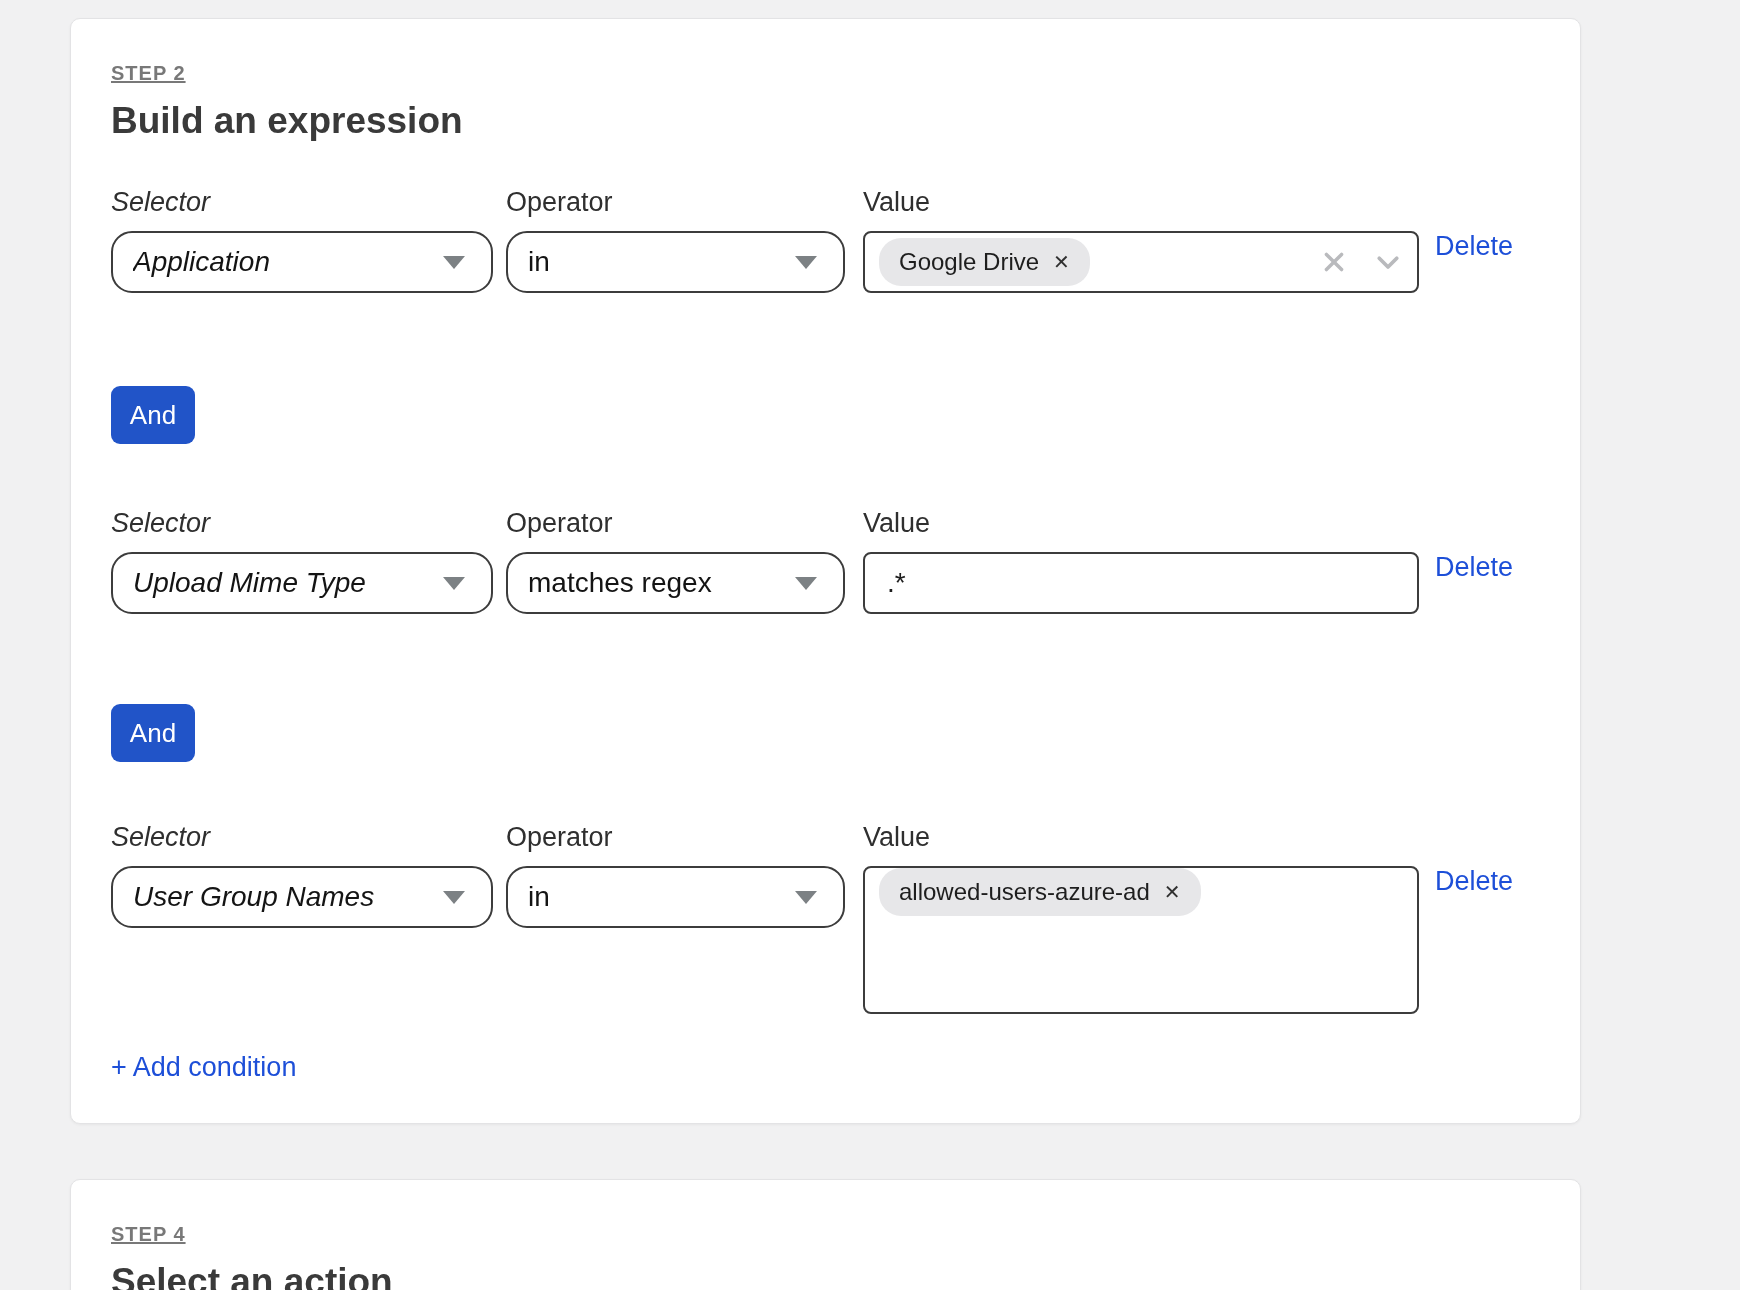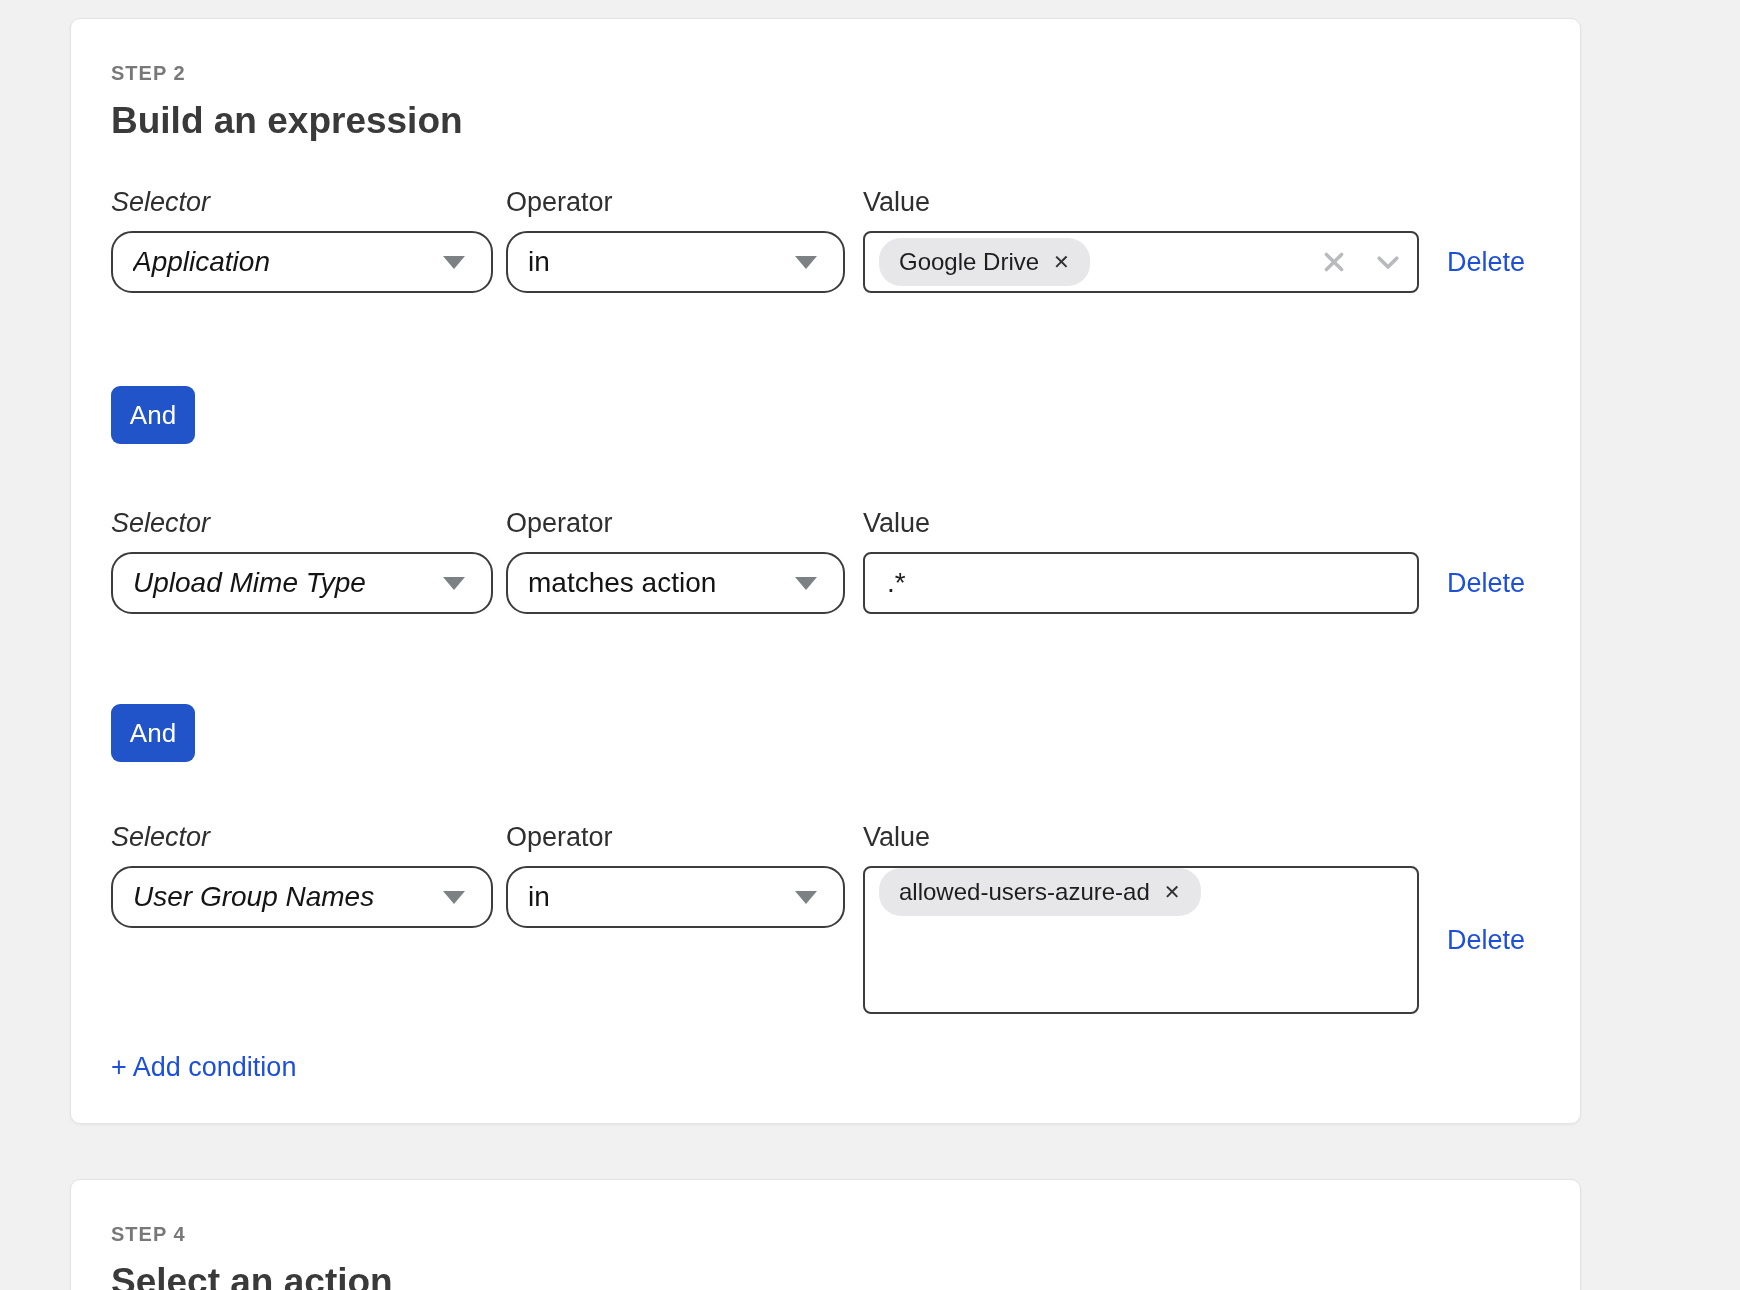--- a/index.html
+++ b/index.html
@@ -17,21 +17,21 @@
     background: #ffffff;
     border: 1px solid #e3e3e5;
     border-radius: 10px;
     box-shadow: 0 1px 3px rgba(0,0,0,0.05);
   }
   .card-step2 { padding: 42px 40px 40px 40px; }
   .card-step3 { margin-top: 55px; padding: 42px 40px; height: 262px; }
 
   .eyebrow {
     font-size: 20px; line-height: 24px; font-weight: 700;
-    color: #787878; letter-spacing: 1px; margin: 0 0 14px 0;
+    color: #787878; letter-spacing: 1px; margin: 0 0 14px 0; text-decoration: underline;
   }
   .title {
     font-size: 37px; line-height: 44px; font-weight: 700;
     color: #3a3a3a; margin: 0;
   }
   .card-step2 .title { margin-bottom: 44px; }
 
   .cond-grid { display: flex; align-items: flex-start; }
   .col { display: flex; flex-direction: column; }
   .col-selector { width: 382px; font-style: italic; }
@@ -83,22 +83,22 @@
 
   .icon-btn {
     position: absolute; top: 50%; transform: translateY(-50%);
     width: 30px; height: 30px; display: flex; align-items: center; justify-content: center;
     cursor: pointer;
   }
   .clear-all { right: 68px; }
   .chev-down { right: 14px; }
 
   .delete-wrap {
-    margin-left: 28px; align-self: flex-end;
-    height: 62px; display: flex; align-items: center;
+    margin-left: 16px; align-self: flex-end;
+    height: 62px; display: flex; 
   }
   .delete-wrap.tall { height: 148px; }
   a.link {
     font-size: 27px; color: #1d4fd8; text-decoration: none; cursor: pointer;
   }
 
   .and-btn {
     display: block;
     margin: 93px 0 0 0;
     width: 84px; height: 58px;
@@ -166,21 +166,21 @@
       <div class="col col-selector">
         <div class="col-label">Selector</div>
         <div class="field dropdown">
           <span class="dd-text">Upload Mime Type</span>
           <span class="caret"></span>
         </div>
       </div>
       <div class="col col-operator">
         <div class="col-label">Operator</div>
         <div class="field dropdown">
-          <span class="dd-text">matches action</span>
+          <span class="dd-text">matches regex</span>
           <span class="caret"></span>
         </div>
       </div>
       <div class="col col-value">
         <div class="col-label">Value</div>
         <div class="field value-field">
           <span class="value-text">.*</span>
         </div>
       </div>
       <div class="delete-wrap">

